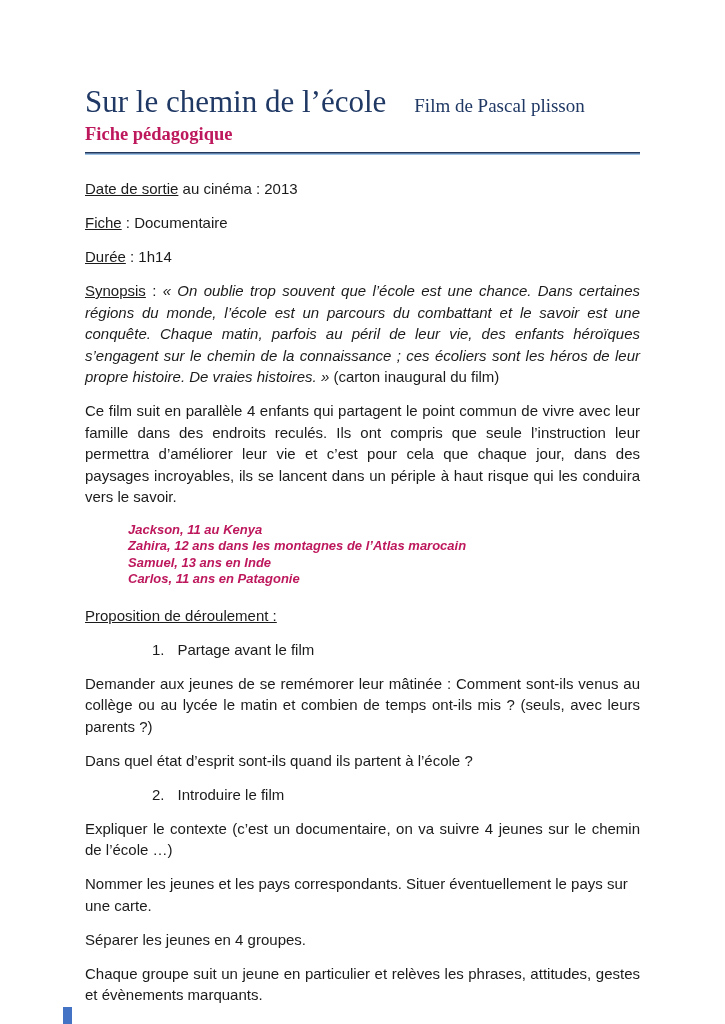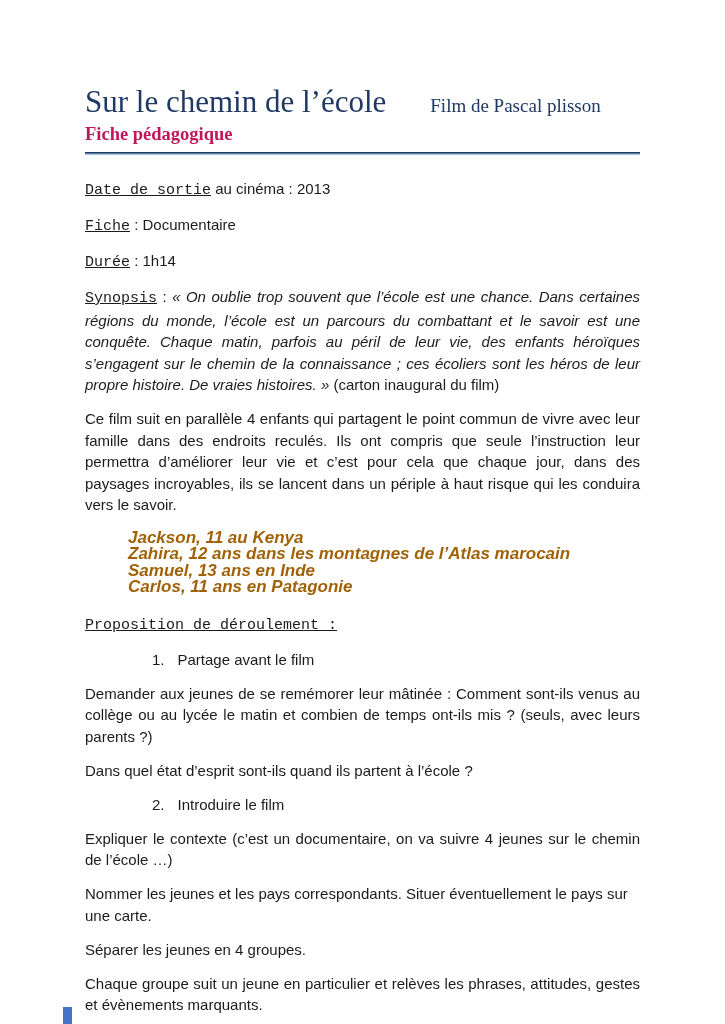--- a/index.html
+++ b/index.html
@@ -15,21 +15,21 @@
     font-family: "Liberation Sans", sans-serif;
     color: #1b1b1b;
   }
   .page {
     padding: 84px 85px 0 85px;
   }
   
   .title-row {
     display: flex;
     align-items: baseline;
-    gap: 44px;
+    gap: 28px;
     font-family: "Liberation Serif", serif;
     color: #1f3864;
     white-space: nowrap;
   }
   .doc-title {
     font-size: 31px;
     font-weight: 400;
   }
   .doc-title-suffix {
     font-size: 19px;
@@ -50,29 +50,29 @@
   }
   
   .content {
     margin-top: 23px;
     font-size: 15px;
     line-height: 21.5px;
   }
   .content p {
     margin: 0 0 12.5px 0;
   }
-  .u { text-decoration: underline; font-family: Liberation Mono, monospace; }
+  .u { text-decoration: underline; }
   .just { text-align: justify; }
   .it { font-style: italic; }
   
   .children-list {
-    color: #a16207;
+    color: #be185d;
     font-weight: bold;
     font-style: italic;
-    font-size: 17px;
+    font-size: 13px;
     line-height: 16.5px;
     margin: 14px 0 17px 43px;
   }
   
   .num-item {
     padding-left: 67px;
     margin: 0 0 12.5px 0;
   }
   .num-item .num {
     display: inline-block;

